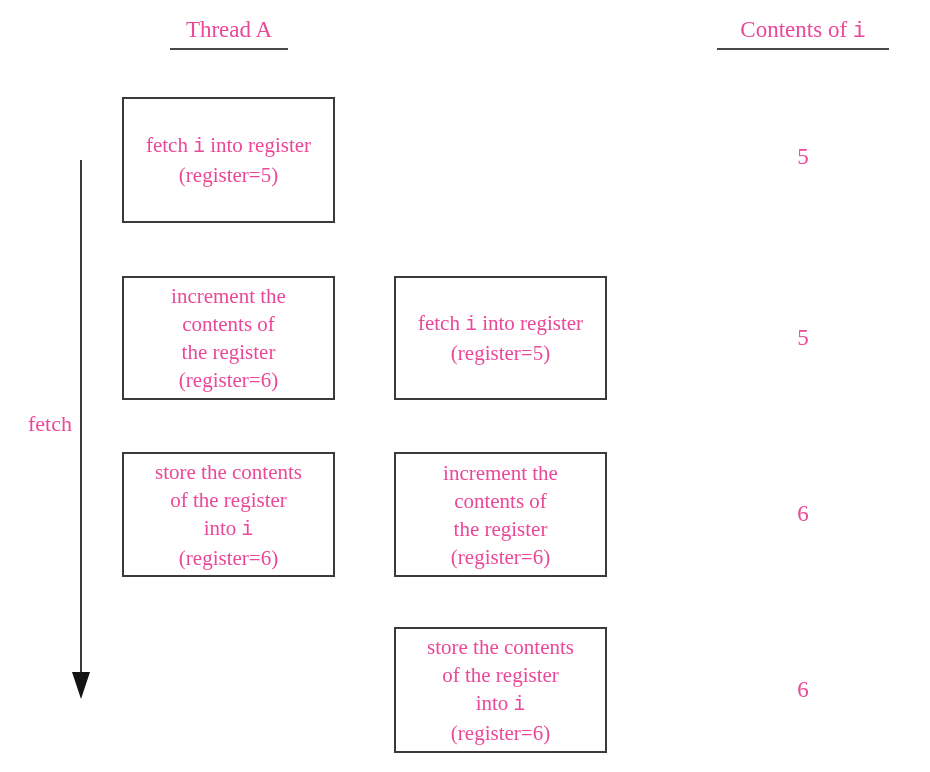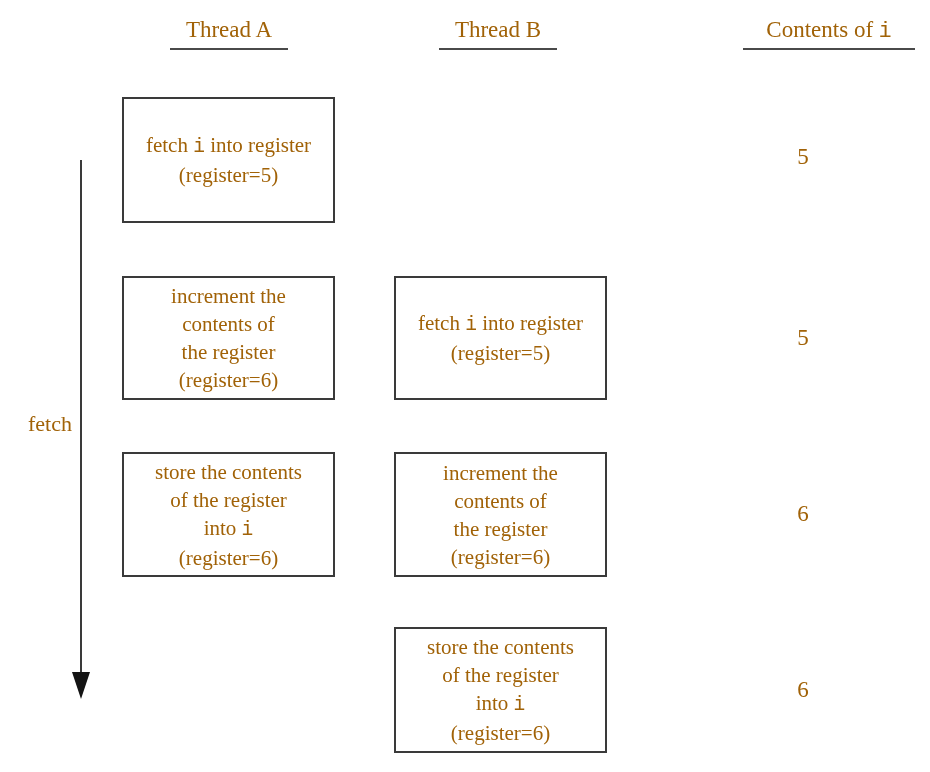--- a/index.html
+++ b/index.html
@@ -6,40 +6,40 @@
     margin: 0;
     padding: 0;
     background: #ffffff;
   }
   .canvas {
     position: relative;
     width: 930px;
     height: 772px;
     background: #ffffff;
     font-family: "Liberation Serif", serif;
-    color: #a16207;
+    color: #ec4899;
     overflow: hidden;
   }
   .mono {
     font-family: "Liberation Mono", monospace;
     font-size: 0.93em;
   }
   .col-header {
     position: absolute;
     top: 11px;
     height: 37px;
     line-height: 37px;
     text-align: center;
     font-size: 23px;
     border-bottom: 2px solid #4a4a4a;
     white-space: nowrap;
   }
   .hdr-a { left: 170px; width: 118px; }
   .hdr-b { left: 439px; width: 118px; }
-  .hdr-c { left: 743px; width: 172px; }
+  .hdr-c { left: 717px; width: 172px; }
   .step-box {
     position: absolute;
     width: 213px;
     border: 2px solid #3a3a3a;
     box-sizing: border-box;
     display: flex;
     flex-direction: column;
     justify-content: center;
     align-items: center;
     text-align: center;
@@ -93,21 +93,20 @@
   .val-2 { top: 324px; }
   .val-3 { top: 500px; }
   .val-4 { top: 676px; }
 </style>
 </head>
 <body>
 
 <div class="canvas">
 
   <div class="col-header hdr-a"><span>Thread A</span></div>
-  <div class="col-header hdr-b"><span>Thread B</span></div>
   <div class="col-header hdr-c"><span>Contents of </span><span class="mono">i</span></div>
 
   <div class="time-line"></div>
   <div class="time-arrowhead"></div>
   <div class="time-label">fetch</div>
 
   <div class="step-box box-a1">
     <div class="box-line"><span>fetch </span><span class="mono">i</span><span> into register</span></div>
     <div class="box-line">(register=5)</div>
   </div>

